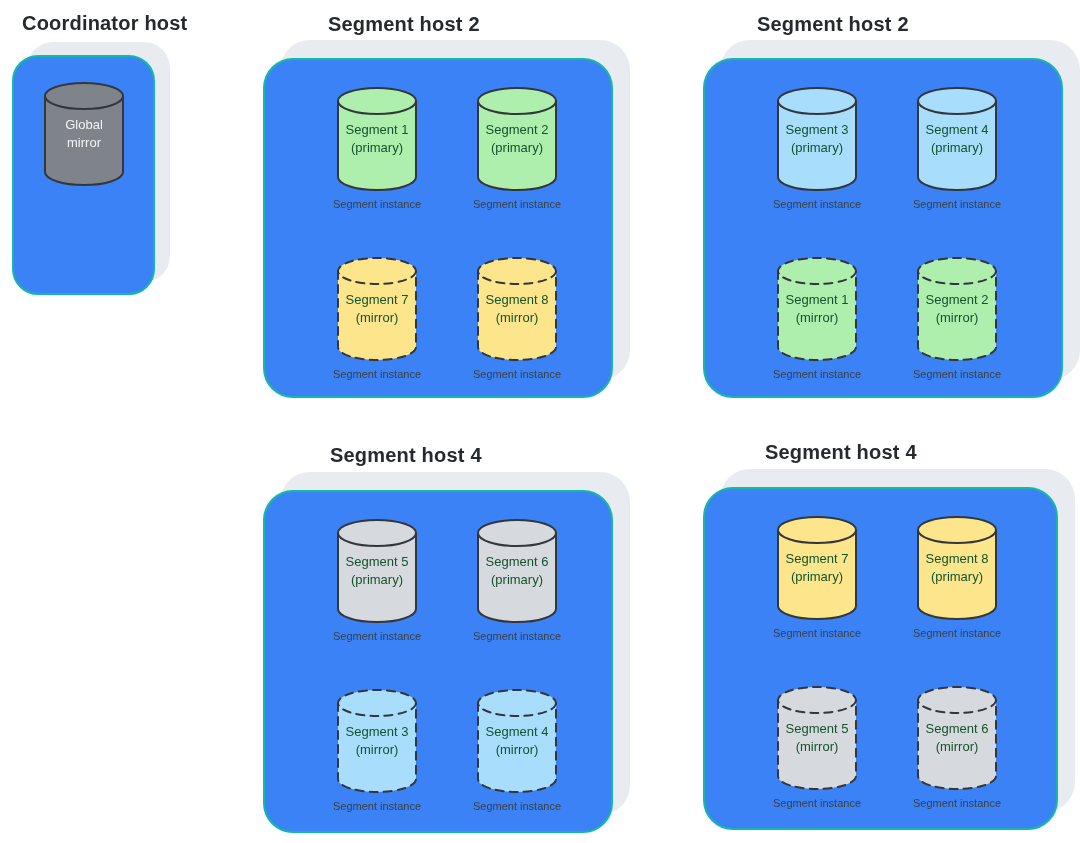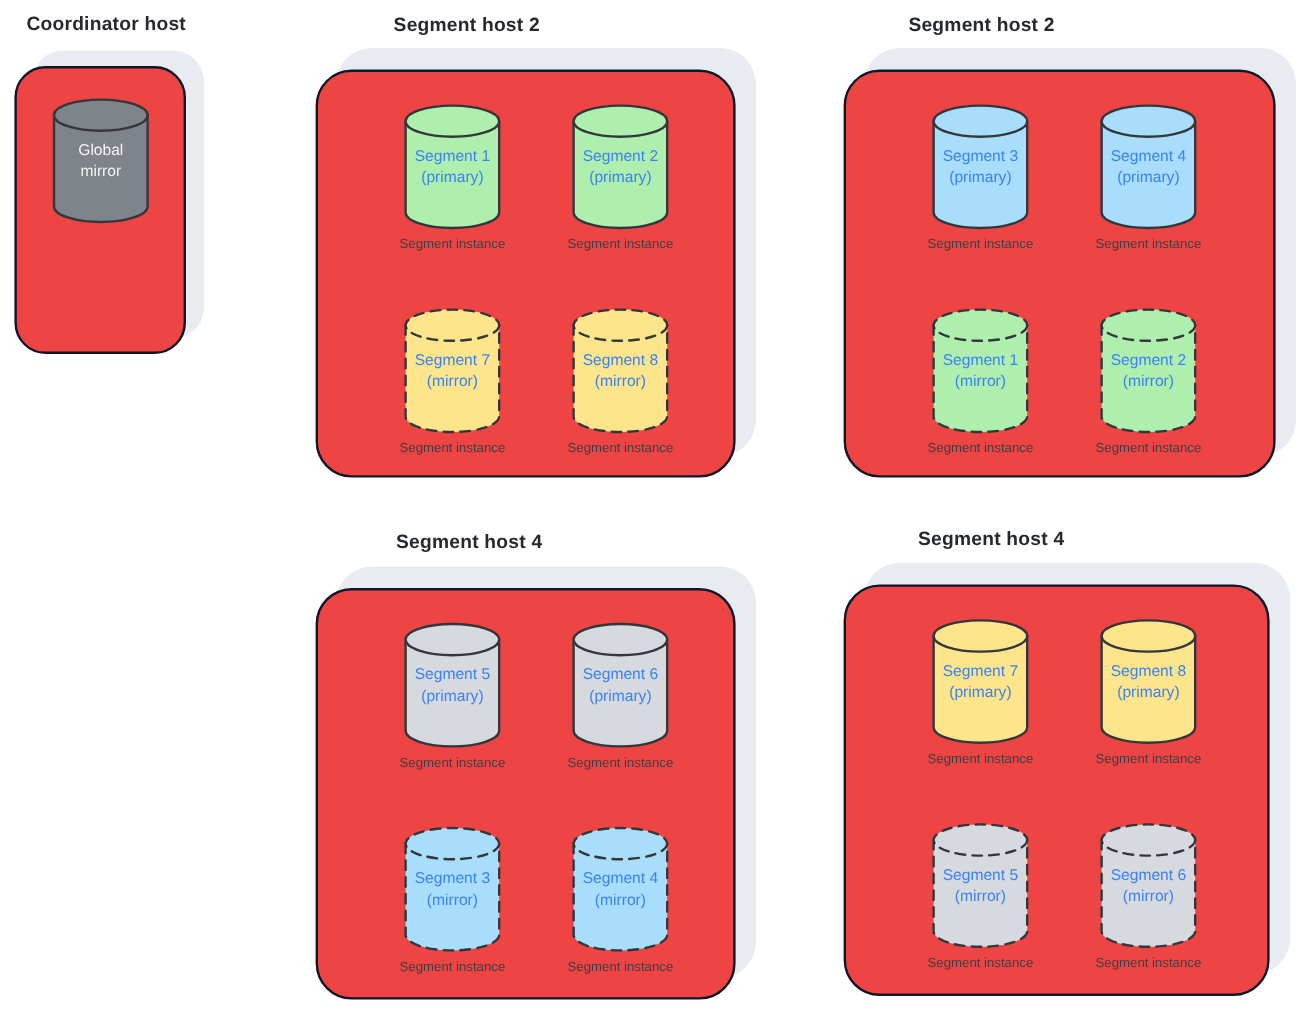--- a/index.html
+++ b/index.html
@@ -6,52 +6,52 @@
   #canvas{
     position:relative;
     width:1080px;height:843px;
     background:#ffffff;
     font-family:"Liberation Sans", sans-serif;
     color:#33373c;
     overflow:hidden;
   }
   .title{
     position:absolute;
-    font-size:16px;
+    font-size:20px;
     font-weight:600;
     color:#26292d;
     letter-spacing:.2px;
     white-space:nowrap;
   }
   .host{position:absolute;}
   .shadow{
     position:absolute;
     background:#e8ebef;
     border-radius:30px;
   }
   .box{
     position:absolute;
-    background:#ef4444;
-    border:2px solid #0f172a;
+    background:#3b82f6;
+    border:2px solid #14b8a6;
     border-radius:30px;
     box-sizing:border-box;
   }
   .coord-shadow{border-radius:26px;}
   .coord-box{border-radius:26px;}
   .cell{
     position:absolute;
     width:140px;
     display:flex;flex-direction:column;align-items:center;
   }
   .cyl-wrap{position:relative;width:84px;height:108px;}
   .cyl-label{
     position:absolute;left:0;top:36px;width:84px;
     text-align:center;
     font-size:13px;line-height:1.35;
-    color:#3b82f6;font-weight:500;
+    color:#14532d;font-weight:500;
   }
   .cyl-label.light{color:#f3f4f6;}
   .caption{
     margin-top:5px;
     width:140px;text-align:center;
     font-size:11px;color:#3c4044;
     white-space:nowrap;
   }
   .coord-text{
     position:absolute;left:0;top:165px;width:100%;

